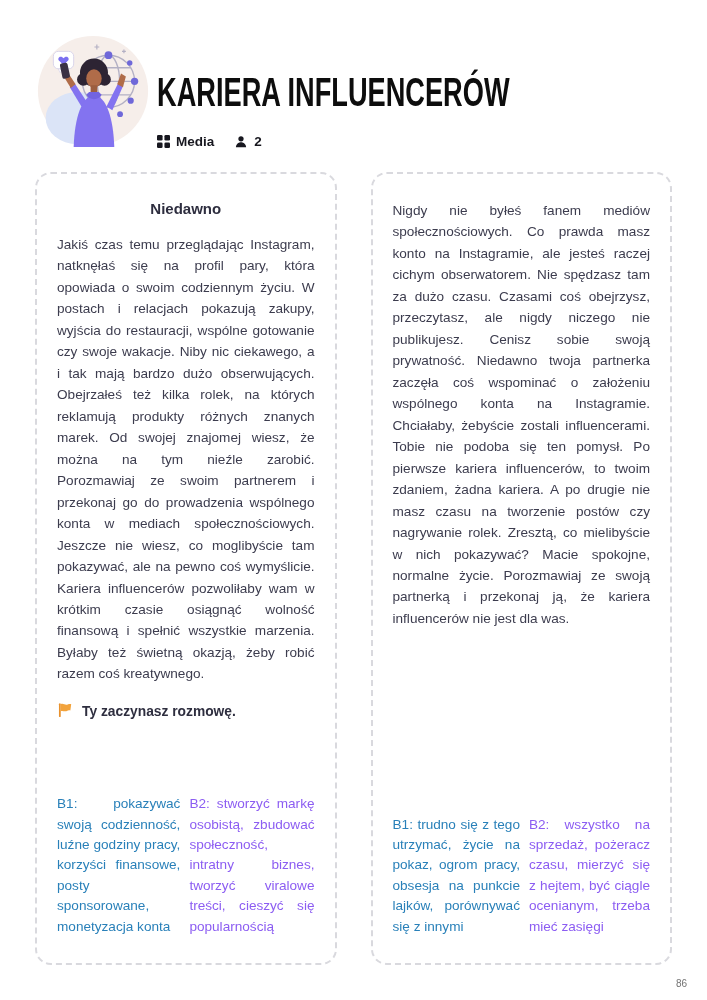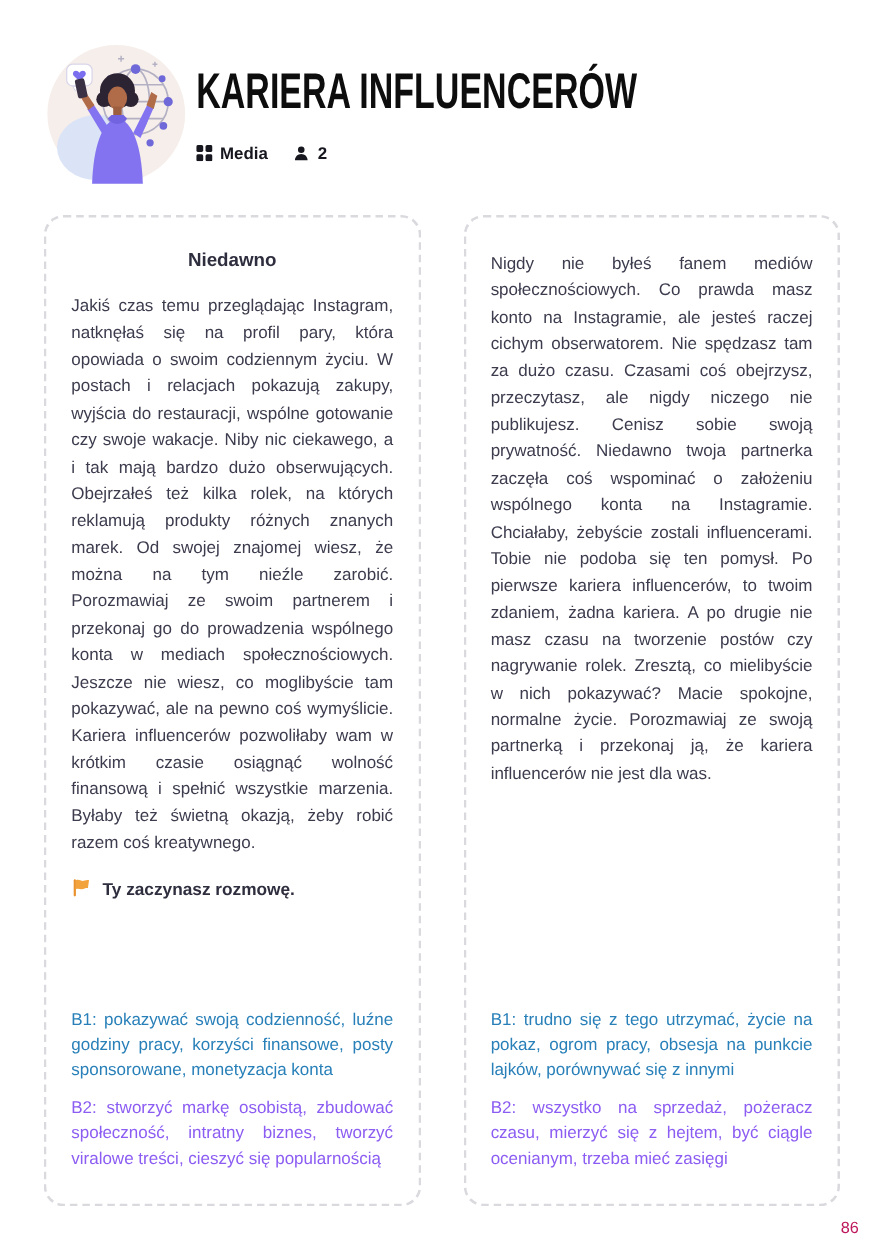--- a/index.html
+++ b/index.html
@@ -9,44 +9,44 @@
     --text-dark:#3c3c4e;
     --title-black:#0d0d0d;
     --border-gray:#d9d9de;
   }
   *{margin:0;padding:0;box-sizing:border-box;}
   html,body{background:#ffffff;}
   body{font-family:"Liberation Sans","DejaVu Sans",sans-serif;color:var(--text-dark);}
   .page{position:relative;width:707px;height:1000px;background:#fff;overflow:hidden;}
 
   
-  .header{display:flex;align-items:flex-start;padding:33px 35px 0 35px;}
+  .header{display:flex;align-items:flex-end;padding:33px 35px 0 35px;}
   .illustration{width:116px;height:116px;flex:0 0 auto;}
   .header-text{margin-left:6px;margin-top:20px;}
   .title{font-size:40px;font-weight:800;letter-spacing:0px;color:var(--title-black);
          white-space:nowrap;transform:scaleX(0.68);transform-origin:left center;line-height:1.0;}
   .meta{display:flex;align-items:center;gap:20px;margin-top:22px;font-size:13.5px;font-weight:600;color:#17171f;}
   .meta-item{display:flex;align-items:center;gap:6px;}
   .meta-item svg{display:block;}
 
   
   .cards{display:flex;gap:34px;margin:23px 35px 0 35px;}
   .card{flex:1 1 0;height:793px;border:2px dashed var(--border-gray);border-radius:16px;
         padding:26px 20px 26px 20px;display:flex;flex-direction:column;background:#fff;}
   .card-heading{text-align:center;font-size:15px;font-weight:700;color:#2e2e3f;margin-bottom:17px;}
   .card-body{font-size:13.6px;line-height:1.58;text-align:justify;color:var(--text-dark);}
   .flag-note{margin-top:17px;display:flex;align-items:center;gap:9px;font-size:13.8px;font-weight:700;color:#2e2e3f;}
   .flag-note svg{flex:0 0 auto;}
 
-  .hints{margin-top:auto;display:flex;flex-direction:column;gap:9px;}
+  .hints{margin-top:auto;display:flex;flex-direction:row;gap:9px;}
   .hint{font-size:13.6px;line-height:1.5;text-align:justify;}
   .hint-b1{color:var(--accent-blue);}
   .hint-b2{color:var(--accent-purple);}
 
-  .page-number{position:absolute;right:20px;bottom:11px;font-size:13px;color:#be185d;}
+  .page-number{position:absolute;right:20px;bottom:11px;font-size:10px;color:#737373;}
 </style>
 </head>
 <body>
 
 <div class="page">
 
   <header class="header">
     <div class="illustration">
       <svg viewBox="0 0 120 120" width="116" height="116" aria-hidden="true">
         <circle cx="60" cy="60" r="57" fill="#f6eeea"></circle>

